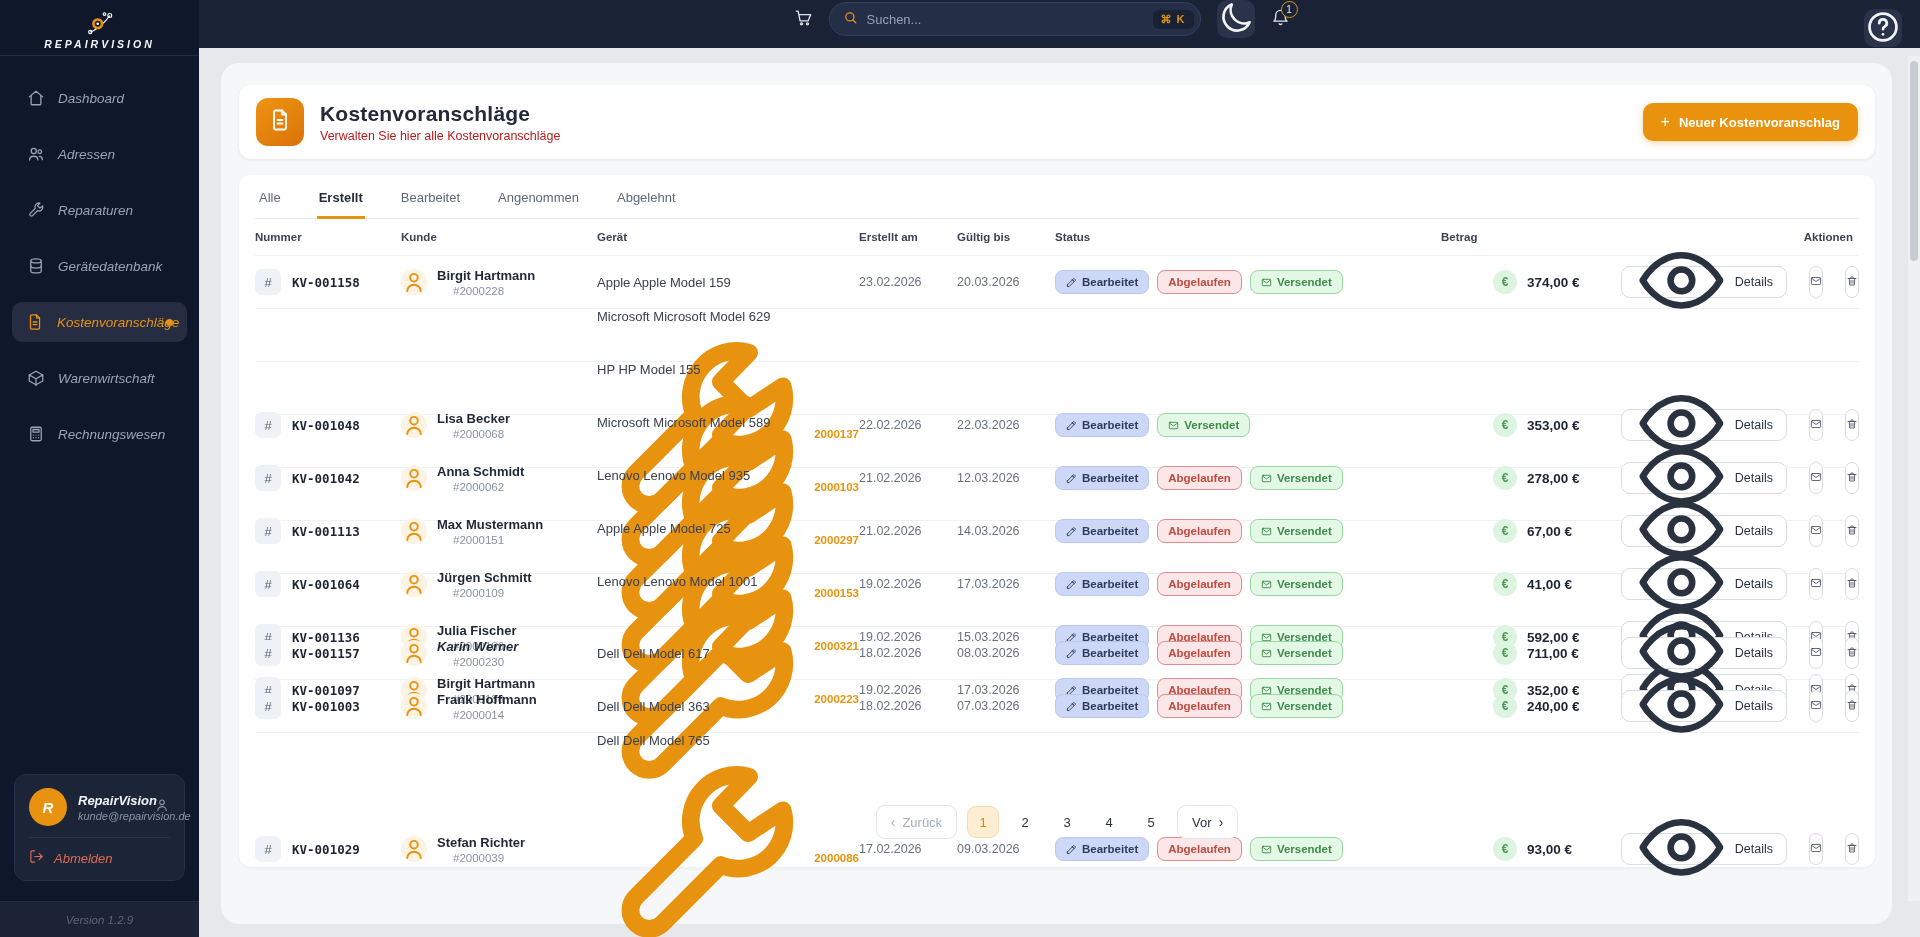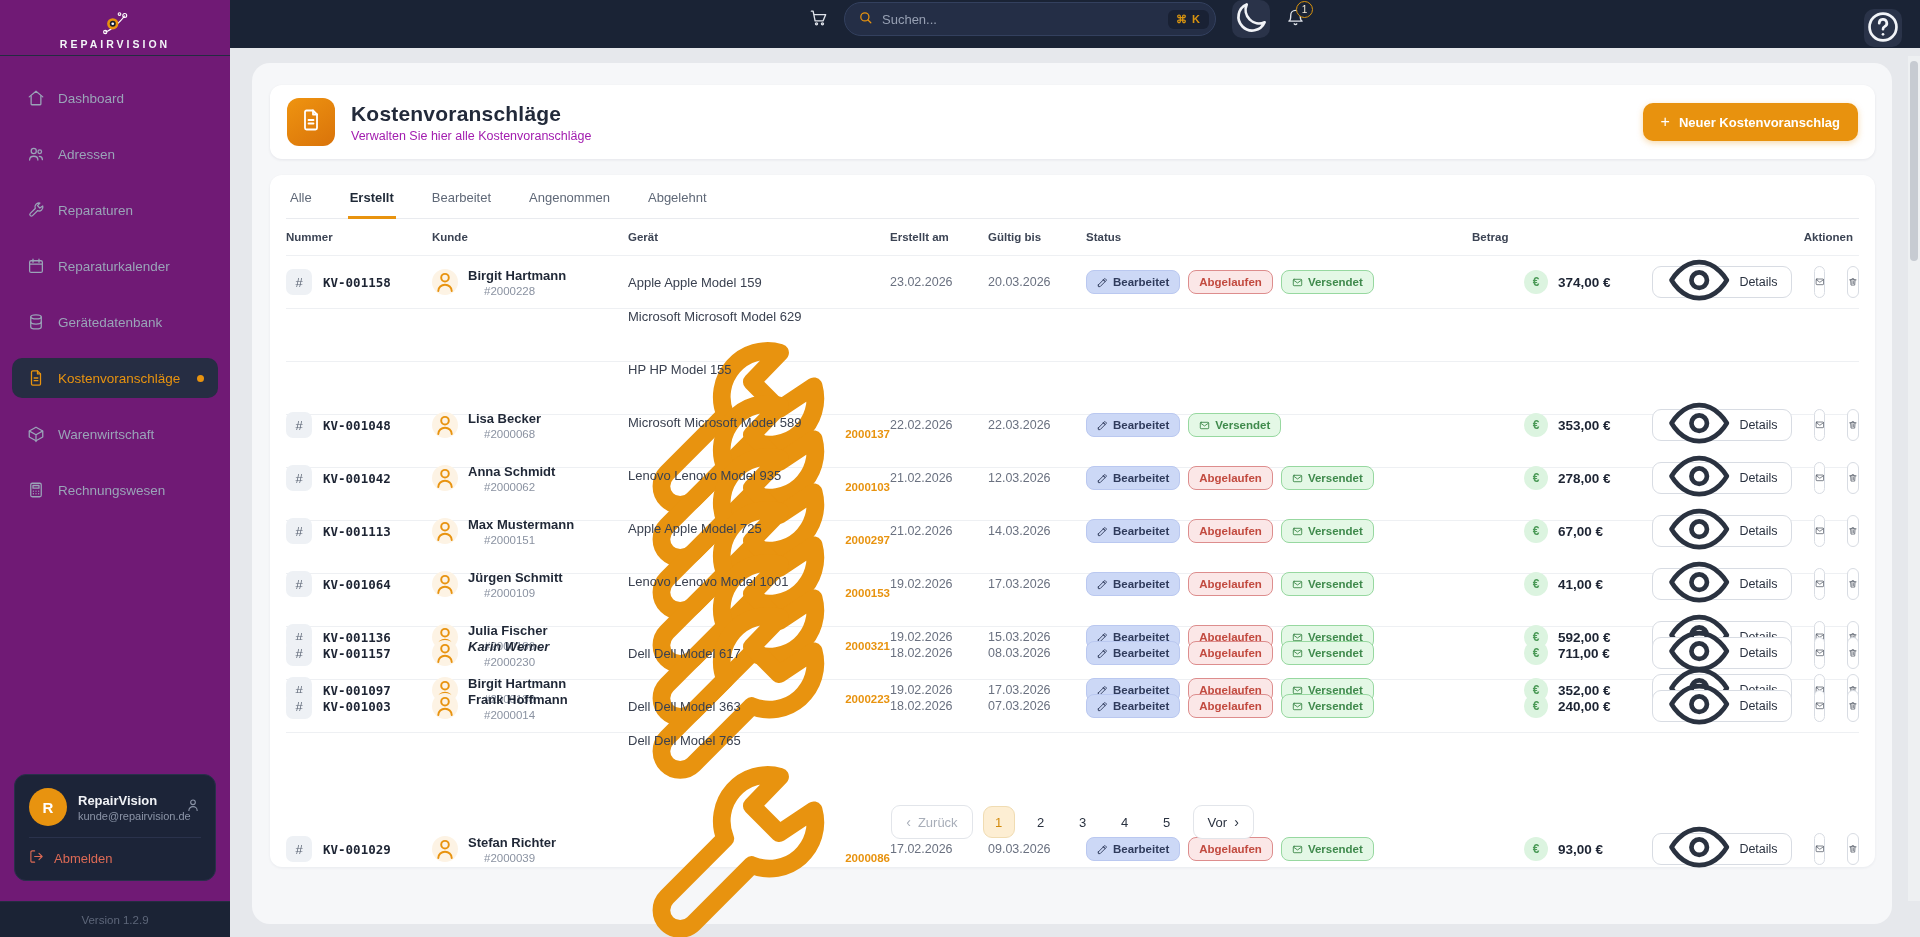--- a/index.html
+++ b/index.html
@@ -1,21 +1,21 @@
 <!DOCTYPE html>
 <html><head>
 <meta charset="utf-8">
 <style>
   * { margin:0; padding:0; box-sizing:border-box; }
   html,body { width:1920px; height:937px; overflow:hidden; }
   body { font-family:"Liberation Sans", sans-serif; background:#e6e8ec; color:#1d2433; }
   .app { display:flex; width:100%; height:100%; }
 
   
-  .sidebar { width:230px; height:100%; background:#701a75; display:flex; flex-direction:column; flex-shrink:0; position:relative; }
+  .sidebar { width:199px; height:100%; background:#0f172a; display:flex; flex-direction:column; flex-shrink:0; position:relative;font-style:italic; }
   .logo-block { height:56px; display:flex; flex-direction:column; align-items:center; justify-content:center; border-bottom:1px solid #242c41; padding-top:4px; }
   .logo-icon svg { display:block; }
   .logo-name { color:#f3f5f8; font-size:10.5px; font-weight:bold; letter-spacing:3px; margin-top:2px; }
   .menu { padding:22px 12px 0 12px; display:flex; flex-direction:column; gap:16px;text-align:right; }
   .nav-item { display:flex; align-items:center; gap:13px; height:40px; padding:0 14px; border-radius:10px; color:#9aa4b8; font-size:13.5px; cursor:pointer; position:relative; }
   .nav-item .nicon { width:19px; height:19px; display:flex; align-items:center; justify-content:center; }
   .nav-item .nicon svg { width:18px; height:18px; stroke:currentColor; fill:none; stroke-width:1.7; stroke-linecap:round; stroke-linejoin:round; }
   .nav-item.active { background:#262d43; color:#e8930f; }
   .nav-item .nav-dot { display:none; }
   .nav-item.active .nav-dot { display:block; position:absolute; right:14px; width:7px; height:7px; border-radius:50%; background:#e8930f; }
@@ -50,21 +50,21 @@
   .bell-badge { position:absolute; top:-7px; right:-8px; min-width:17px; height:17px; border-radius:50%; border:1.5px solid #d9940f; background:#1a2335; color:#f3e9d5; font-size:10px; display:flex; align-items:center; justify-content:center; padding:0 3px; }
   .help-btn { position:absolute; right:18px; top:9px; }
 
   .content { flex:1; background:#e6e8ec; padding:15px 28px 13px 22px; min-height:0; }
   .panel { width:100%; height:100%; background:#f6f7f9; border-radius:18px; padding:22px 17px 0 18px; }
 
   .header-card { background:#ffffff; border-radius:12px; box-shadow:0 1px 3px rgba(20,30,60,.08); padding:13px 17px; display:flex; align-items:center; }
   .header-icon { width:48px; height:48px; border-radius:12px; background:#e07c0c; background:linear-gradient(145deg,#ef9410,#d9730a); display:flex; align-items:center; justify-content:center; margin-right:16px; flex-shrink:0; }
   .header-icon svg { width:24px; height:24px; stroke:#fff; fill:none; stroke-width:1.8; stroke-linecap:round; stroke-linejoin:round; }
   .page-title { font-size:21px; font-weight:bold; color:#222a3a; letter-spacing:.2px; }
-  .page-subtitle { font-size:12.5px; color:#a21caf; margin-top:3px; }
+  .page-subtitle { font-size:12.5px; color:#b91c1c; margin-top:3px; }
   .new-btn { margin-left:auto; background:#e8920e; border:none; border-radius:10px; color:#fff; font-size:13px; font-weight:bold; padding:0 18px; height:38px; display:flex; align-items:center; gap:9px; cursor:pointer; box-shadow:0 2px 6px rgba(232,146,14,.35); font-family:"Liberation Sans",sans-serif; }
   .new-btn .plus { font-size:16px; font-weight:normal; }
 
   .table-card { background:#ffffff; border-radius:12px; box-shadow:0 1px 3px rgba(20,30,60,.06); margin-top:16px; padding:0 16px 6px 16px; }
   .tabs { display:flex; gap:34px; padding:0 2px; border-bottom:1px solid #e9ebef; }
   .tab { padding:15px 2px 11px 2px; font-size:13px; color:#5f6877; cursor:pointer; border-bottom:3px solid transparent; margin-bottom:-1px; }
   .tab.active { color:#1f2937; font-weight:bold; border-bottom-color:#e8930f; }
 
   .tgrid { display:grid; grid-template-columns:146px 196px 262px 98px 98px 386px 180px 1fr; align-items:center; }
   .thead { height:36px; font-size:11.5px; font-weight:bold; color:#3c4454; }
@@ -174,30 +174,20 @@
   <div class="nav-item">
     <span class="nicon">
             <svg viewBox="0 0 24 24">
               <path d="M21 6.7a5.2 5.2 0 0 1-7 6.2l-6.6 6.6a2.1 2.1 0 0 1-3-3l6.6-6.6a5.2 5.2 0 0 1 6.2-7L14 6.2l3.1 3.1z"></path>
             </svg>
           </span>
     <span class="nlabel">Reparaturen</span>
 
   </div>
 
-  <div class="nav-item">
-    <span class="nicon">
-            <svg viewBox="0 0 24 24">
-              <rect x="3.5" y="5" width="17" height="15.5" rx="2"></rect>
-              <path d="M3.5 9.5h17M8 3v4M16 3v4"></path>
-            </svg>
-          </span>
-    <span class="nlabel">Reparaturkalender</span>
-
-  </div>
 
   <div class="nav-item">
     <span class="nicon">
             <svg viewBox="0 0 24 24">
               <ellipse cx="12" cy="5.2" rx="7" ry="2.7"></ellipse>
               <path d="M5 5.2v13.4c0 1.5 3.1 2.7 7 2.7s7-1.2 7-2.7V5.2"></path>
               <path d="M5 12c0 1.5 3.1 2.7 7 2.7s7-1.2 7-2.7"></path>
             </svg>
           </span>
     <span class="nlabel">Gerätedatenbank</span>

